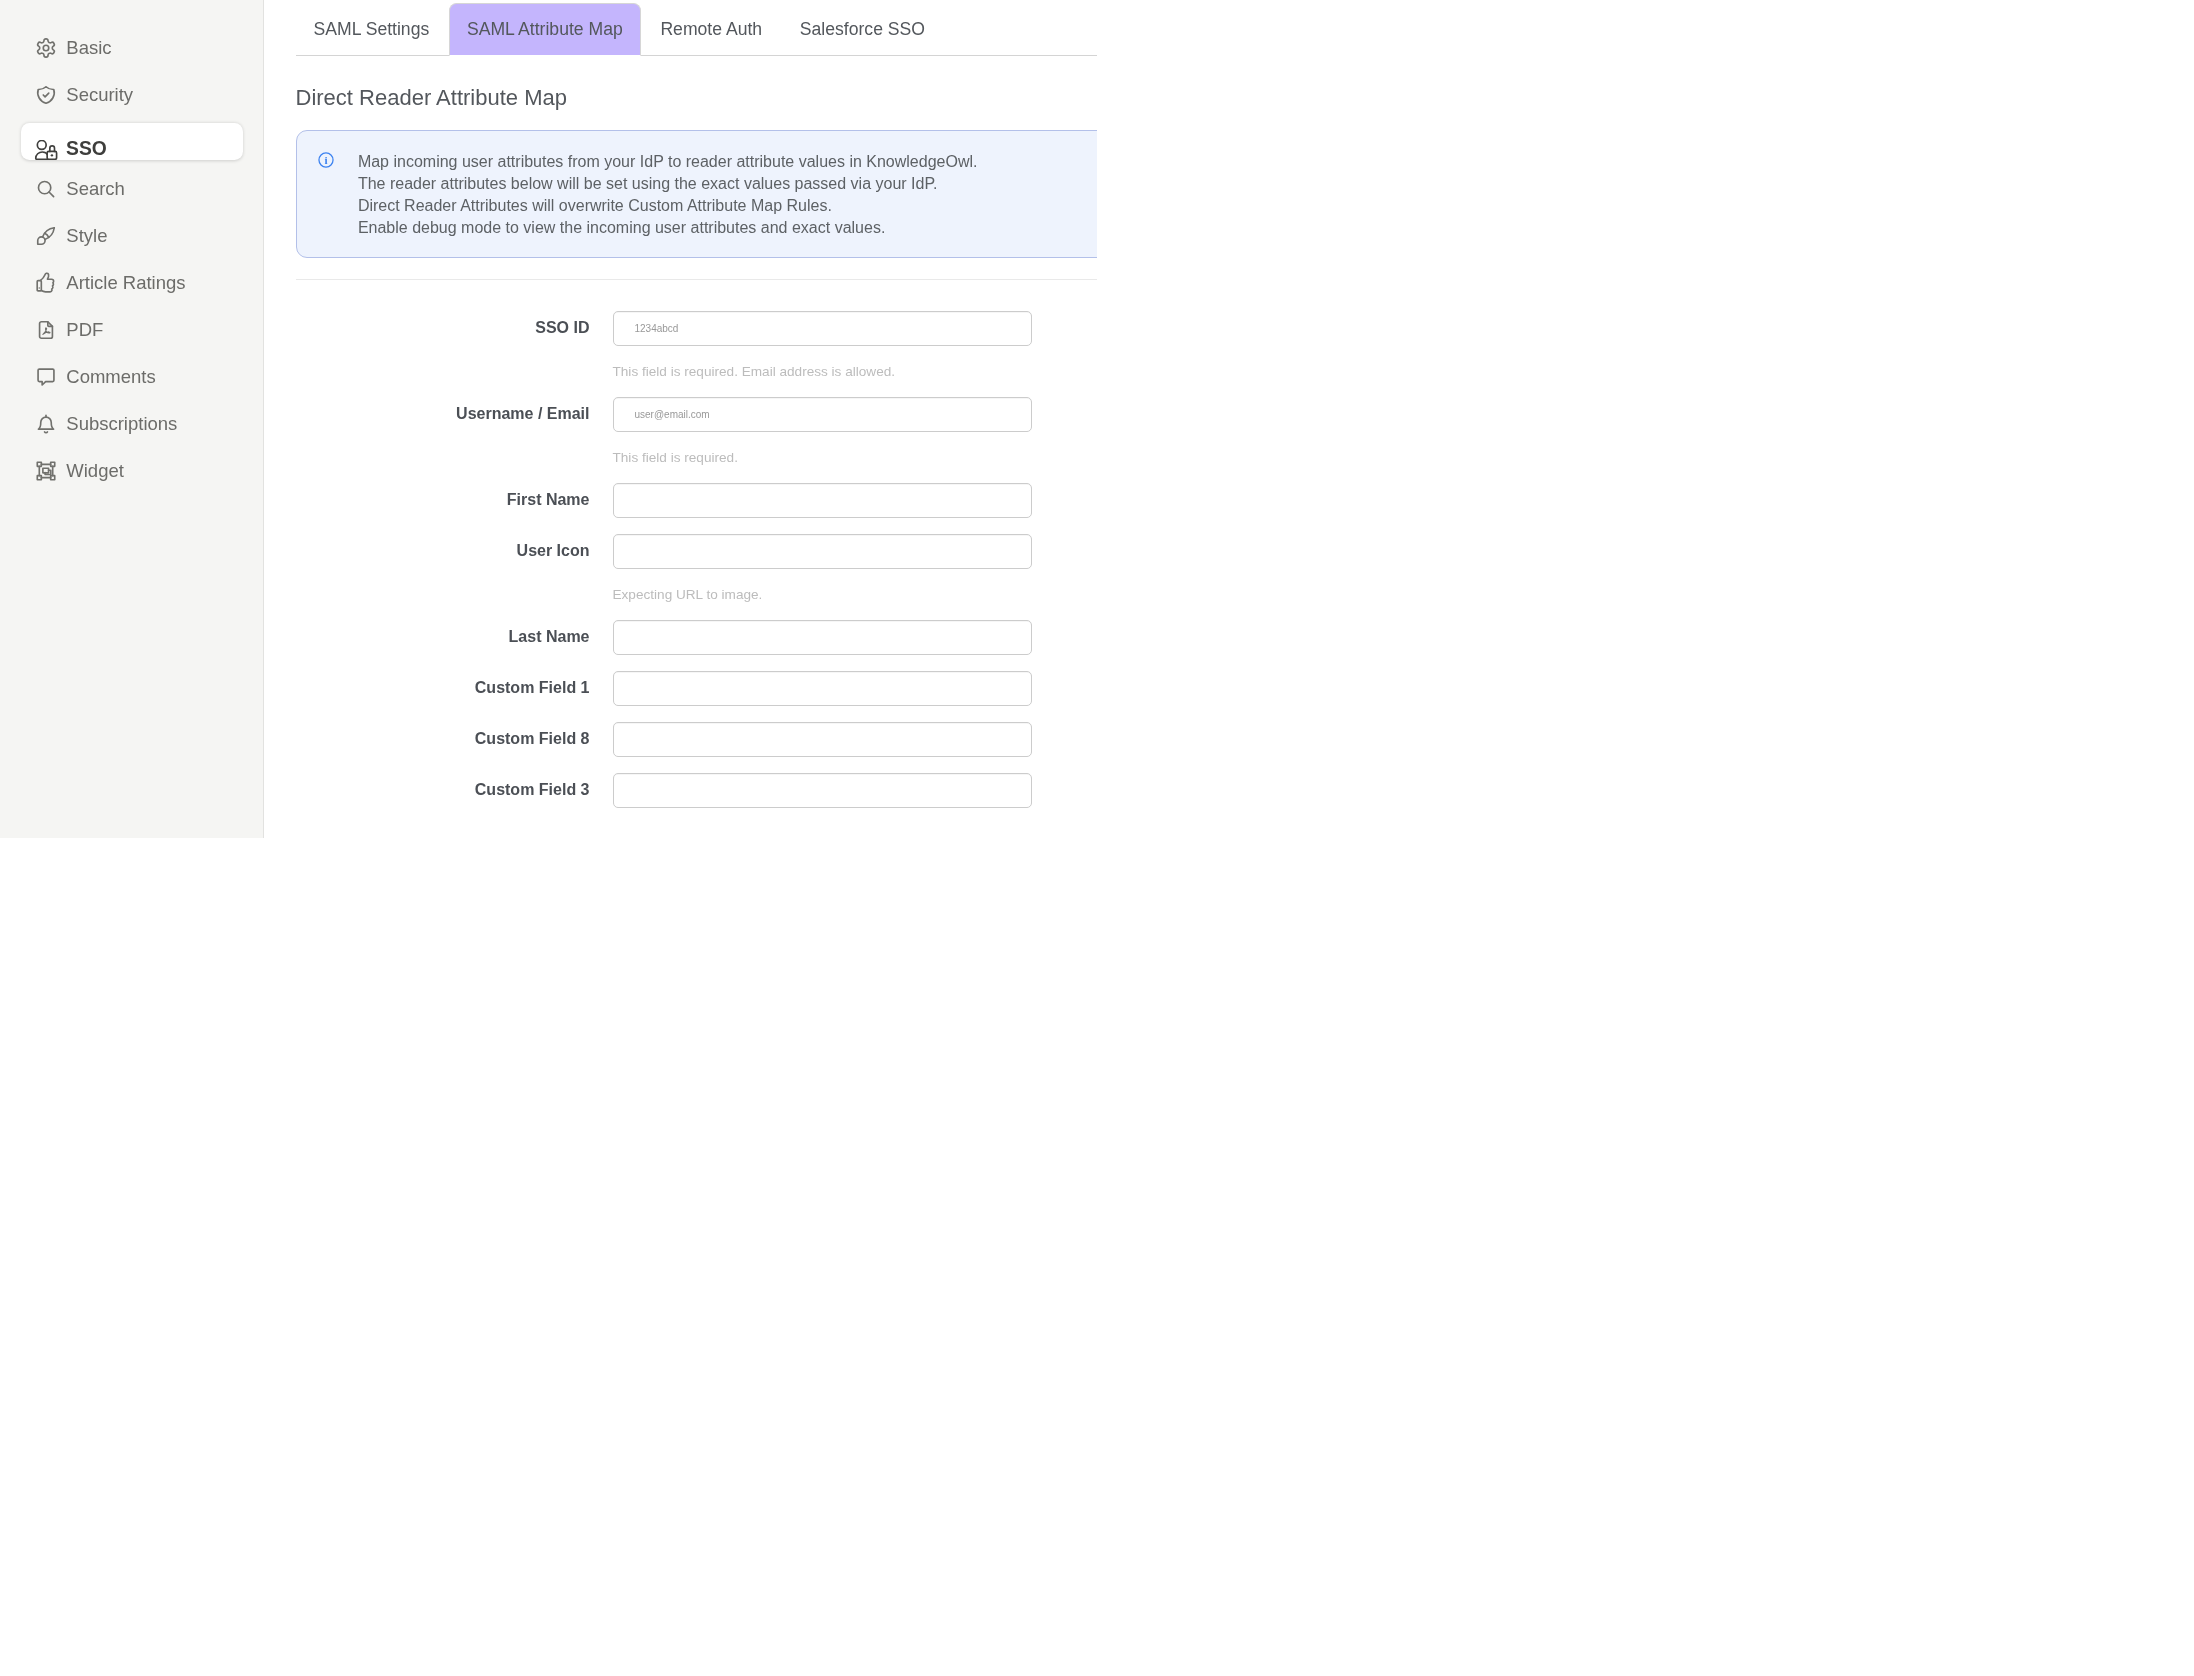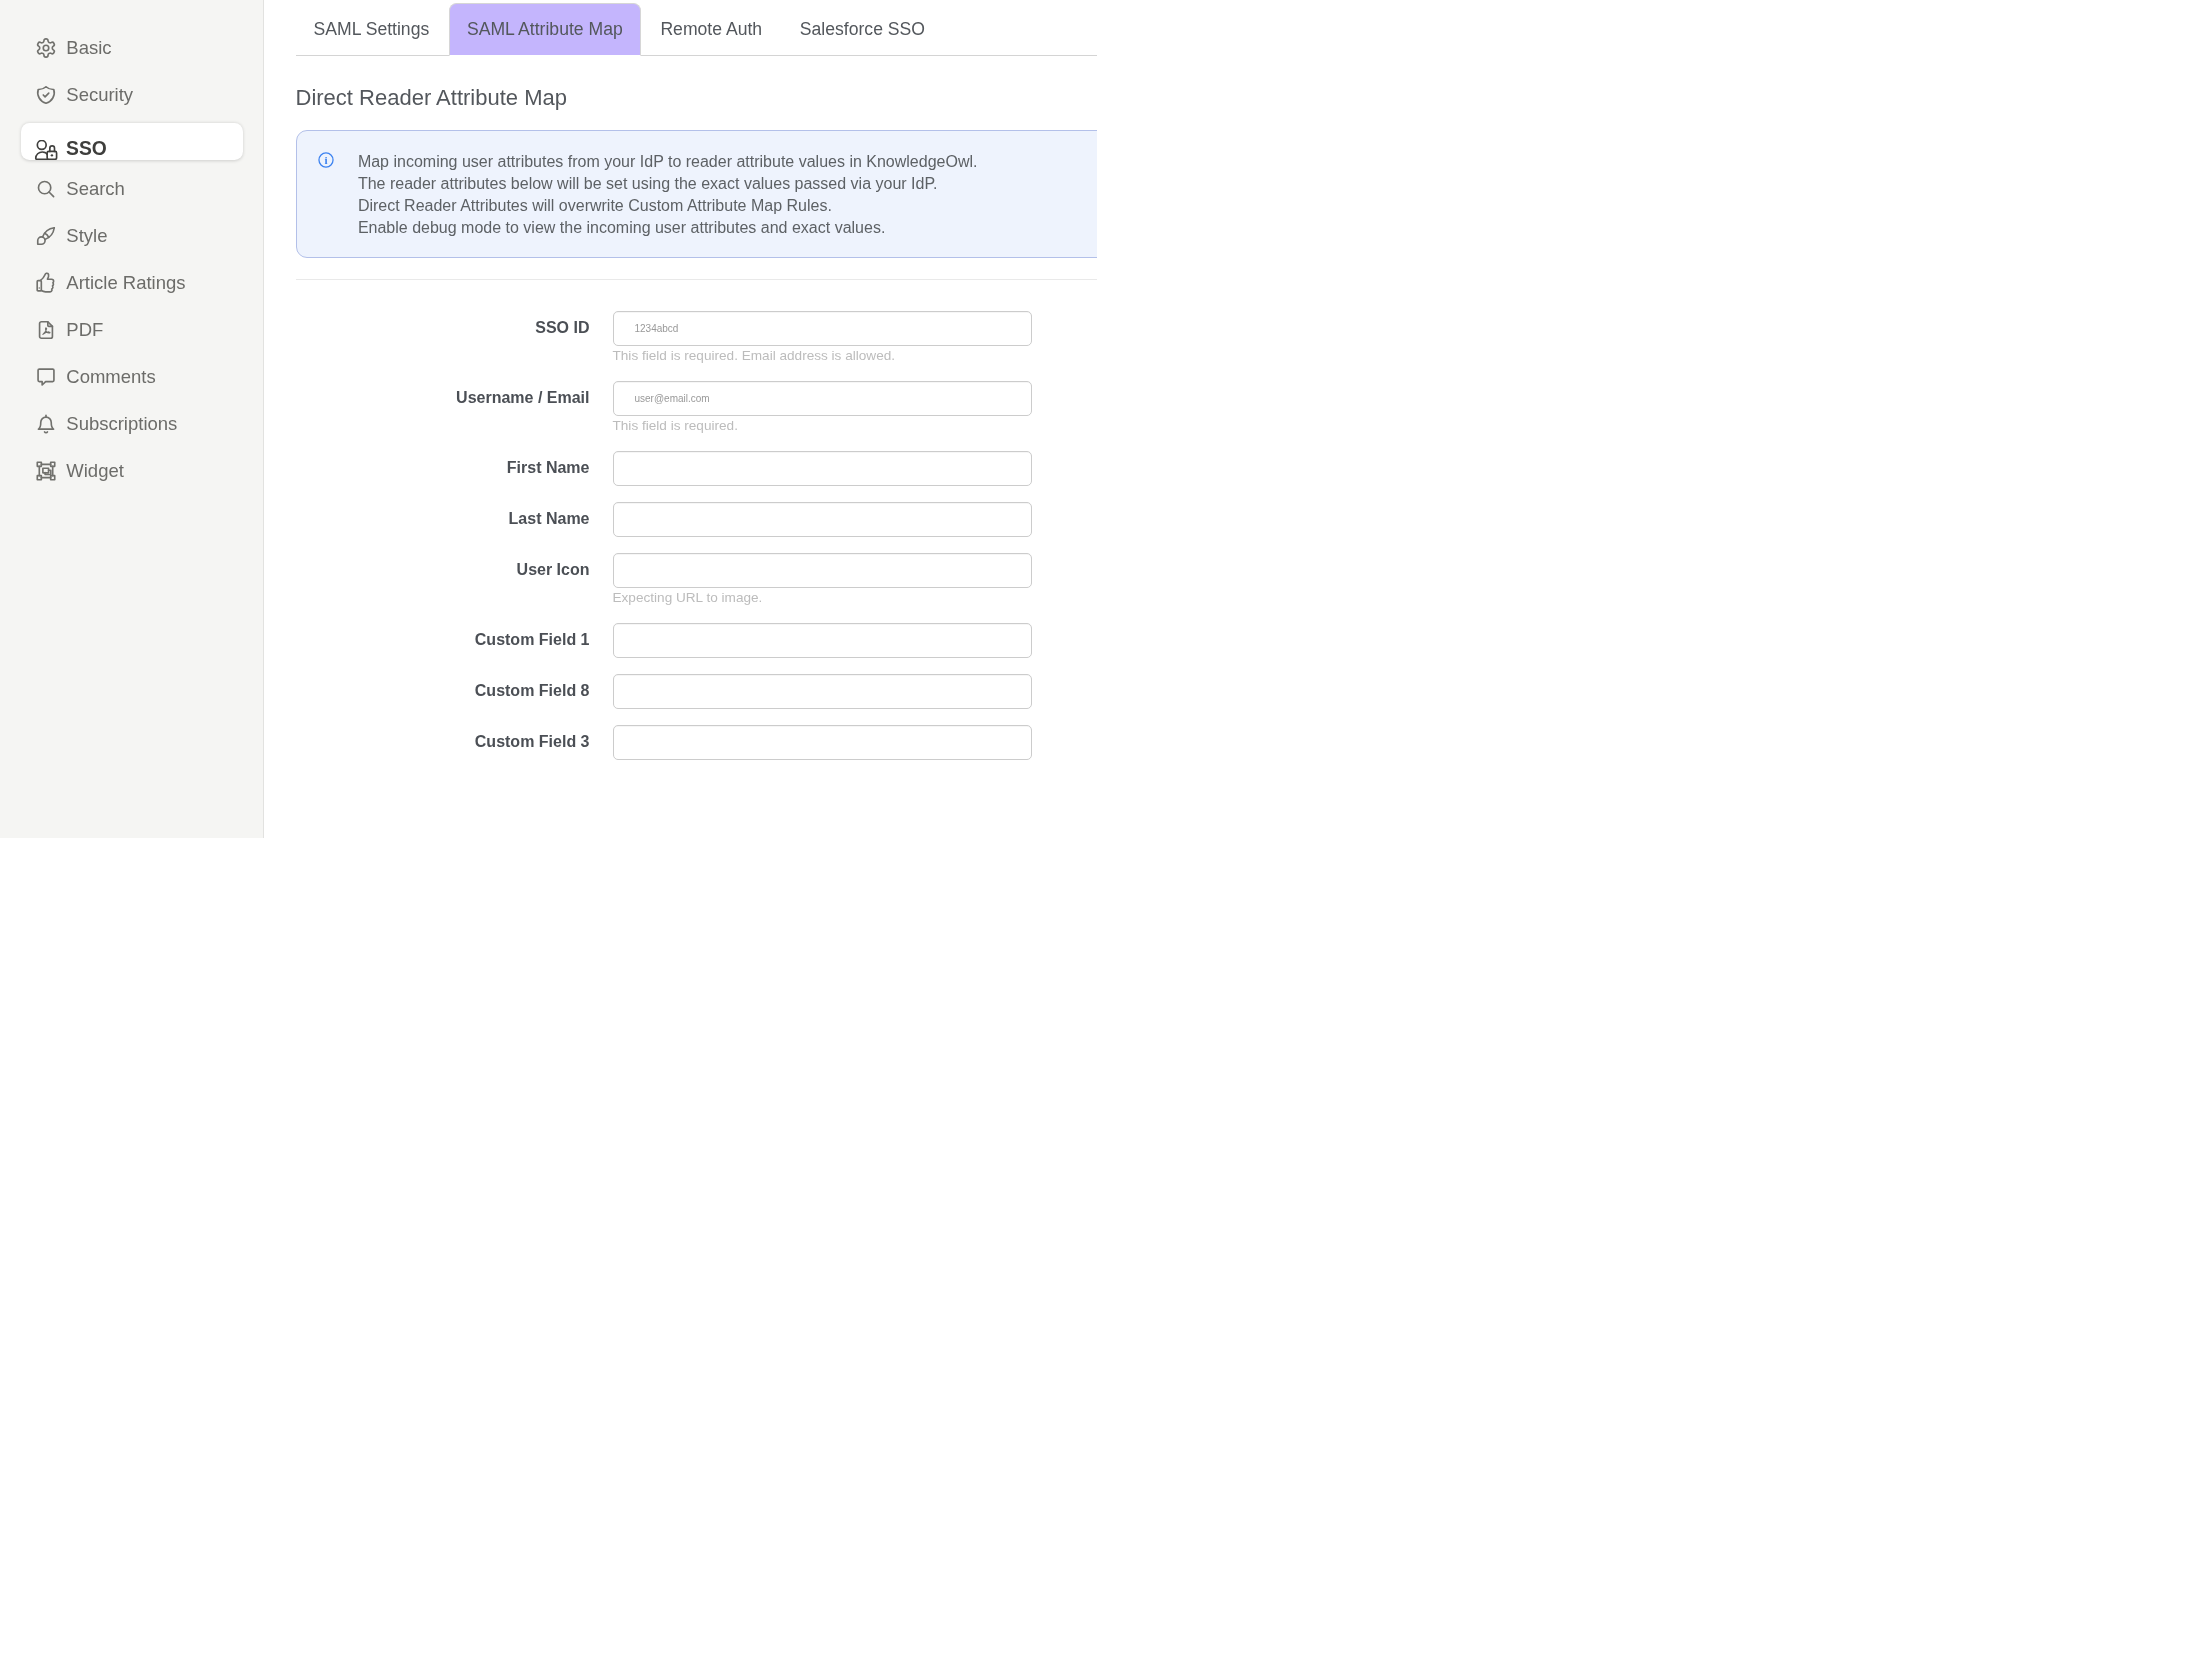--- a/index.html
+++ b/index.html
@@ -43,21 +43,21 @@
 .row { display:flex; }
 .row .lbl { width:294px; min-width:294px; text-align:right; font-weight:bold;
   font-size:16px; color:#4b4f55; display:flex; align-items:center;
   justify-content:flex-end; height:35px; }
 .row .fld { margin-left:23px; }
 .inp { width:419px; height:35px; border:0.8px solid #ccc; border-radius:5px;
   background:#fff; padding-left:21px; font-family:"Liberation Sans",sans-serif;
   font-size:10px; color:#999; box-shadow:inset 0 0.8px 0.8px rgba(0,0,0,.05); }
 .inp::placeholder { color:#999; opacity:1; }
 .help { font-size:13.6px; color:#bcbcbc; line-height:19px;
-  margin-top:0; }
+  margin-top:16px; }
 .mb1 { margin-bottom:16px; }
 </style>
 </head>
 <body>
 <div class="wrap">
   <div class="sidebar">
     <div class="sitem"><svg viewBox="0 0 24 24" fill="none" stroke="#71716d" stroke-width="1.8" stroke-linecap="round" stroke-linejoin="round">
           <path d="M12.22 2h-.44a2 2 0 0 0-2 2v.18a2 2 0 0 1-1 1.73l-.43.25a2 2 0 0 1-2 0l-.15-.08a2 2 0 0 0-2.73.73l-.22.38a2 2 0 0 0 .73 2.73l.15.1a2 2 0 0 1 1 1.72v.51a2 2 0 0 1-1 1.74l-.15.09a2 2 0 0 0-.73 2.73l.22.38a2 2 0 0 0 2.73.73l.15-.08a2 2 0 0 1 2 0l.43.25a2 2 0 0 1 1 1.73V20a2 2 0 0 0 2 2h.44a2 2 0 0 0 2-2v-.18a2 2 0 0 1 1-1.73l.43-.25a2 2 0 0 1 2 0l.15.08a2 2 0 0 0 2.73-.73l.22-.39a2 2 0 0 0-.73-2.73l-.15-.08a2 2 0 0 1-1-1.74v-.5a2 2 0 0 1 1-1.74l.15-.09a2 2 0 0 0 .73-2.73l-.22-.38a2 2 0 0 0-2.73-.73l-.15.08a2 2 0 0 1-2 0l-.43-.25a2 2 0 0 1-1-1.73V4a2 2 0 0 0-2-2z"></path>
           <circle cx="12" cy="12" r="3"></circle>
         </svg>Basic</div>
@@ -141,31 +141,31 @@
           <input class="inp" value="user@email.com" style="">
           <div class="help mb1">This field is required.</div>
         </div>
           </div>
         <div class="row mb1">
             <div class="lbl">First Name</div>
             <div class="fld">
           <input class="inp" style="">
         </div>
           </div>
-        <div class="row mb1">
-            <div class="lbl">Last Name</div>
-            <div class="fld">
-          <input class="inp" style="">
-        </div>
-          </div>
         <div class="row">
             <div class="lbl">User Icon</div>
             <div class="fld">
           <input class="inp" style="">
           <div class="help mb1">Expecting URL to image.</div>
+        </div>
+          </div>
+        <div class="row mb1">
+            <div class="lbl">Last Name</div>
+            <div class="fld">
+          <input class="inp" style="">
         </div>
           </div>
         <div class="row mb1">
             <div class="lbl">Custom Field 1</div>
             <div class="fld">
           <input class="inp" style="">
         </div>
           </div>
         <div class="row mb1">
             <div class="lbl">Custom Field 8</div>

